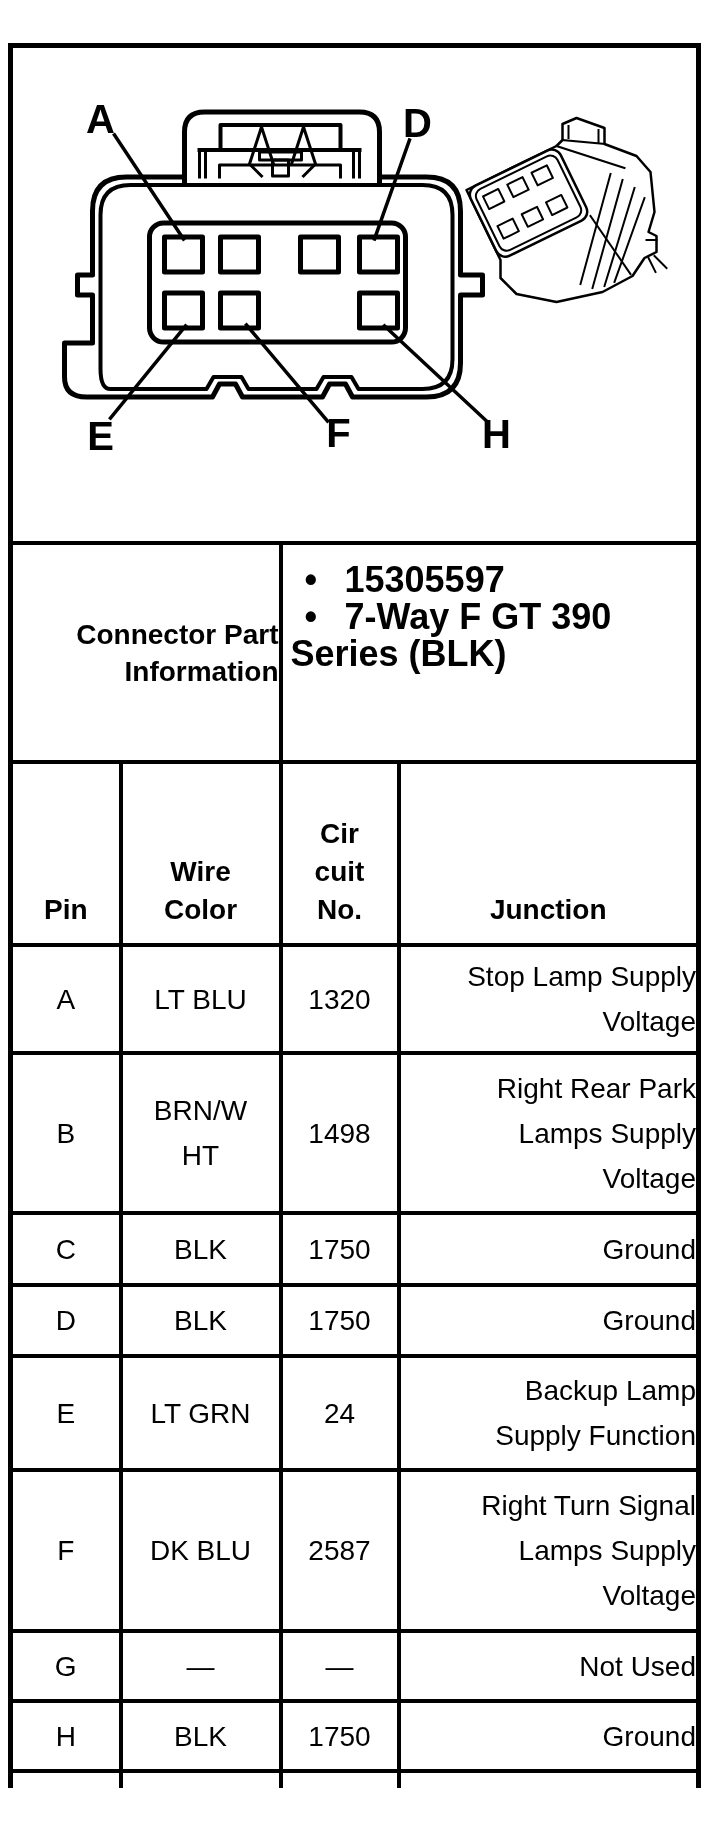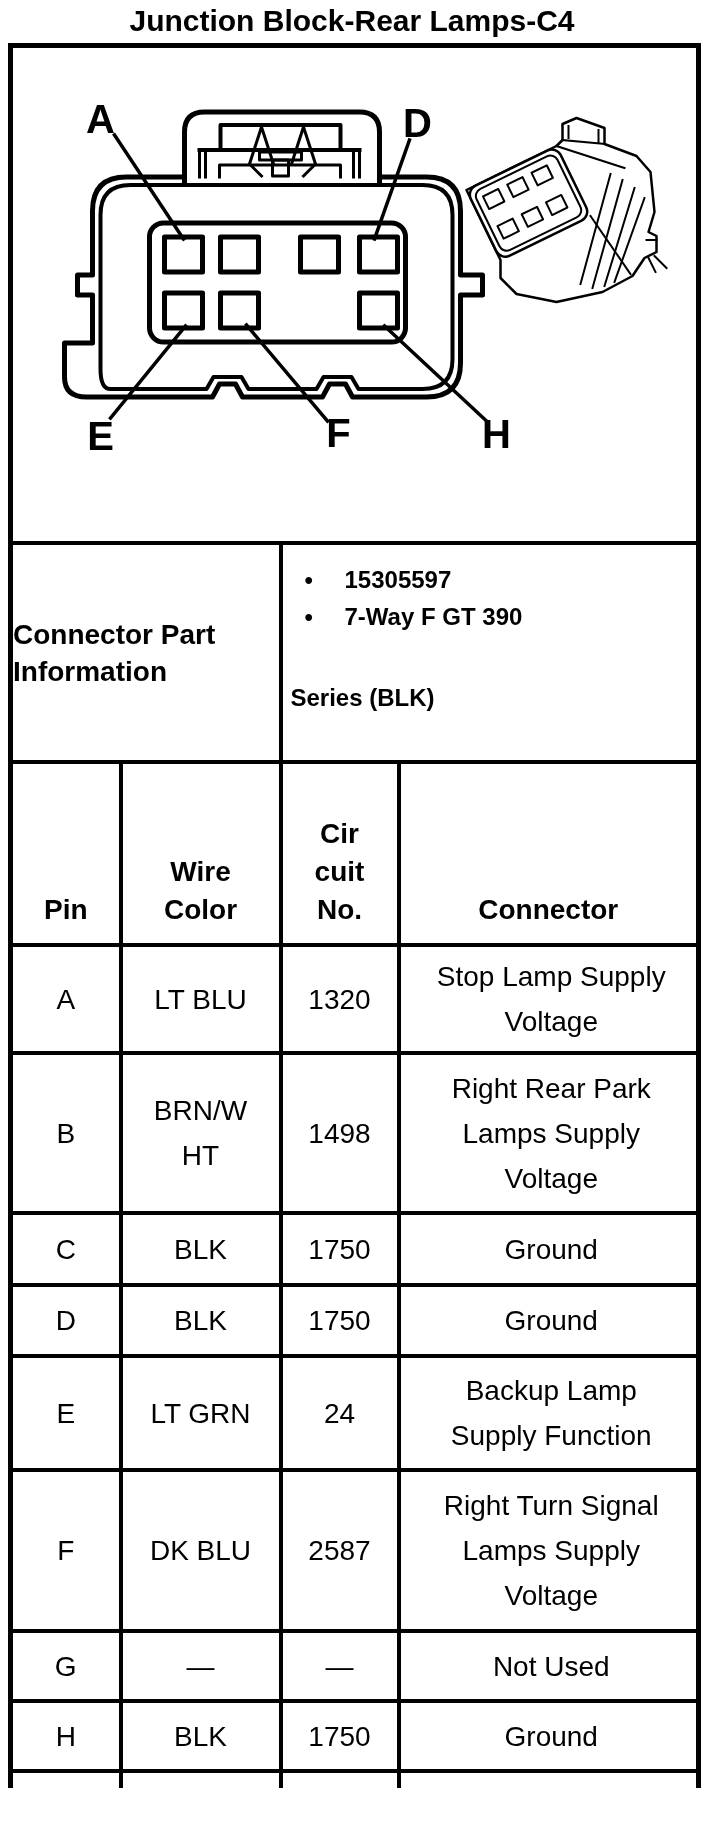--- a/index.html
+++ b/index.html
@@ -14,50 +14,49 @@
   table.pinout{
     position:absolute;top:43px;left:8px;width:688px;
     border-collapse:collapse;table-layout:fixed;
     border:5px solid #000;border-bottom:none;
   }
   td,th{border:4px solid #000;padding:0;overflow:hidden;}
   .diagram-cell{padding:0;vertical-align:top;}
   .diagram-cell svg{display:block;}
   .pi-left{
     font-weight:bold;font-size:28px;line-height:37px;
-    text-align:left;vertical-align:middle;
+    text-align:right;vertical-align:middle;
   }
   .pi-right{
-    font-weight:bold;font-size:24px;line-height:37px;
+    font-weight:bold;font-size:36px;line-height:37px;
     text-align:left;vertical-align:top;padding-top:16px;
   }
   .pi-line{padding-left:22px;}
   .pi-bullet{display:inline-block;width:40px;}
-  .pi-cont{padding-left:8px;margin-top:44px;}
+  .pi-cont{padding-left:8px;}
   th{
     font-size:28px;font-weight:bold;line-height:38px;
     vertical-align:bottom;padding-bottom:14px;white-space:pre-line;
   }
   td.c-pin,td.c-wire,td.c-cir{
     font-size:28px;font-weight:normal;line-height:45px;
     text-align:center;vertical-align:middle;white-space:pre-line;
   }
   td.c-func{
     font-size:28px;font-weight:normal;line-height:45px;
-    text-align:center;vertical-align:middle;padding-left:6px;white-space:pre-line;
+    text-align:right;vertical-align:middle;padding-left:6px;white-space:pre-line;
   }
   tr.cutoff td{border-bottom:none;height:15px;}
   .lbl{font-family:"Liberation Sans","DejaVu Sans",sans-serif;font-size:40px;font-weight:bold;}
 </style>
 </head>
 <body>
 
 <div class="sheet">
 
-  <div class="page-title">Junction Block-Rear Lamps-C4</div>
 
   <table class="pinout">
     <colgroup>
       <col style="width:110px">
         <col style="width:160px">
         <col style="width:118px">
         <col style="width:300px">
     </colgroup>
 
     <tbody>
@@ -157,21 +156,21 @@
       </td>
     </tr>
 
     <tr style="height:183px">
       <th class="c-pin">Pin</th>
       <th class="c-wire">Wire
 Color</th>
       <th class="c-cir">Cir
 cuit
 No.</th>
-      <th class="c-func">Connector</th>
+      <th class="c-func">Junction</th>
     </tr>
 
     </tbody>
       <tbody id="pin-rows">
         <tr style="height: 108px;">
     <td class="c-pin">A</td>
     <td class="c-wire">LT BLU</td>
     <td class="c-cir">1320</td>
     <td class="c-func">Stop Lamp Supply
 Voltage</td>

